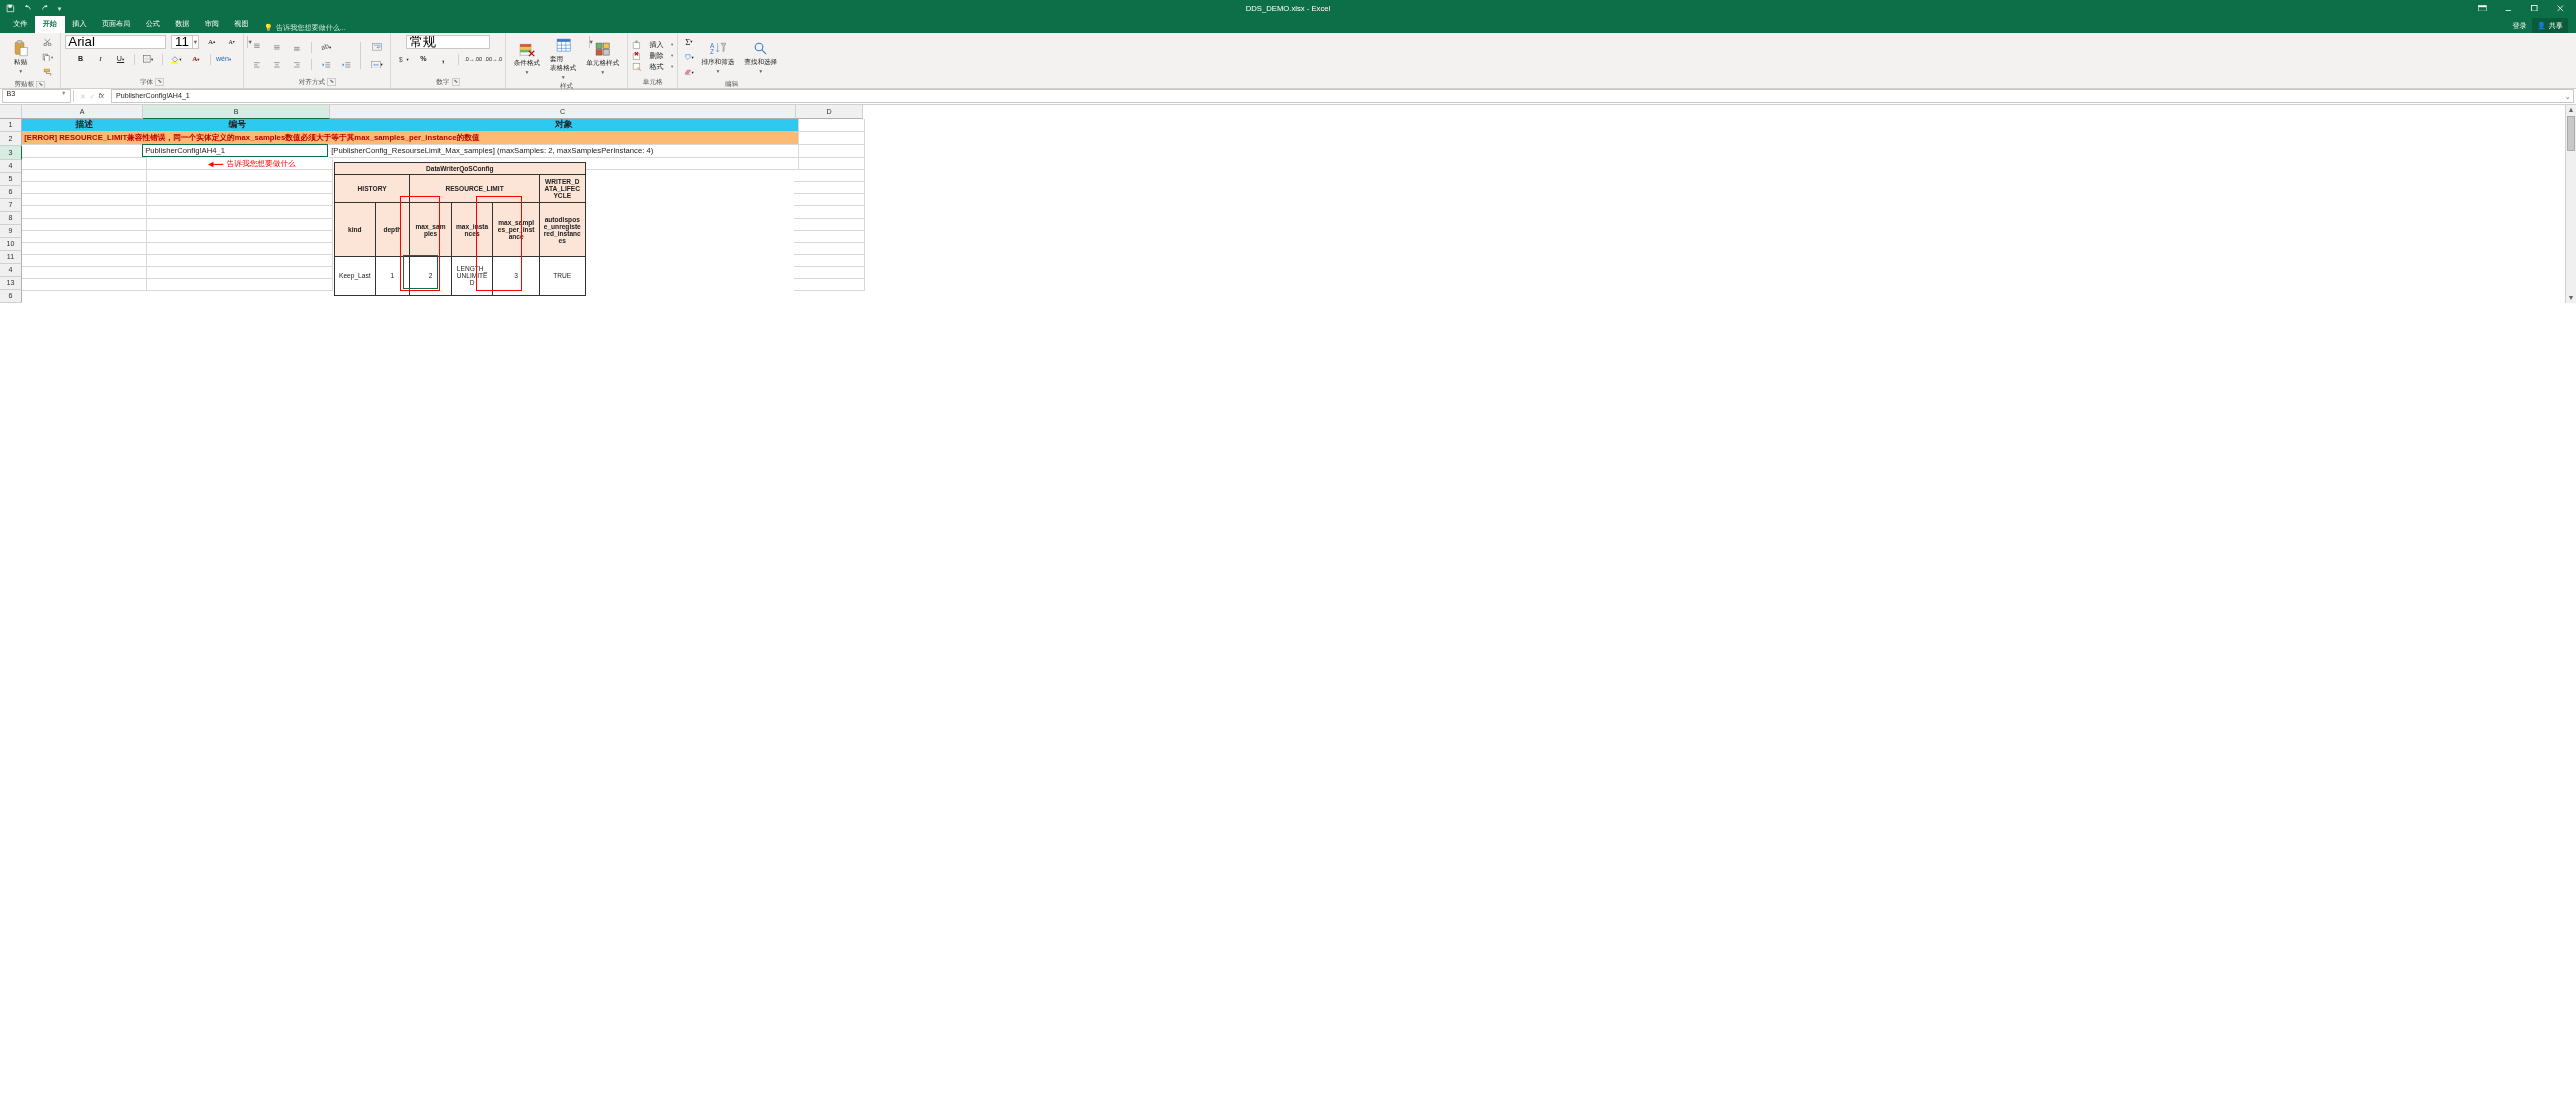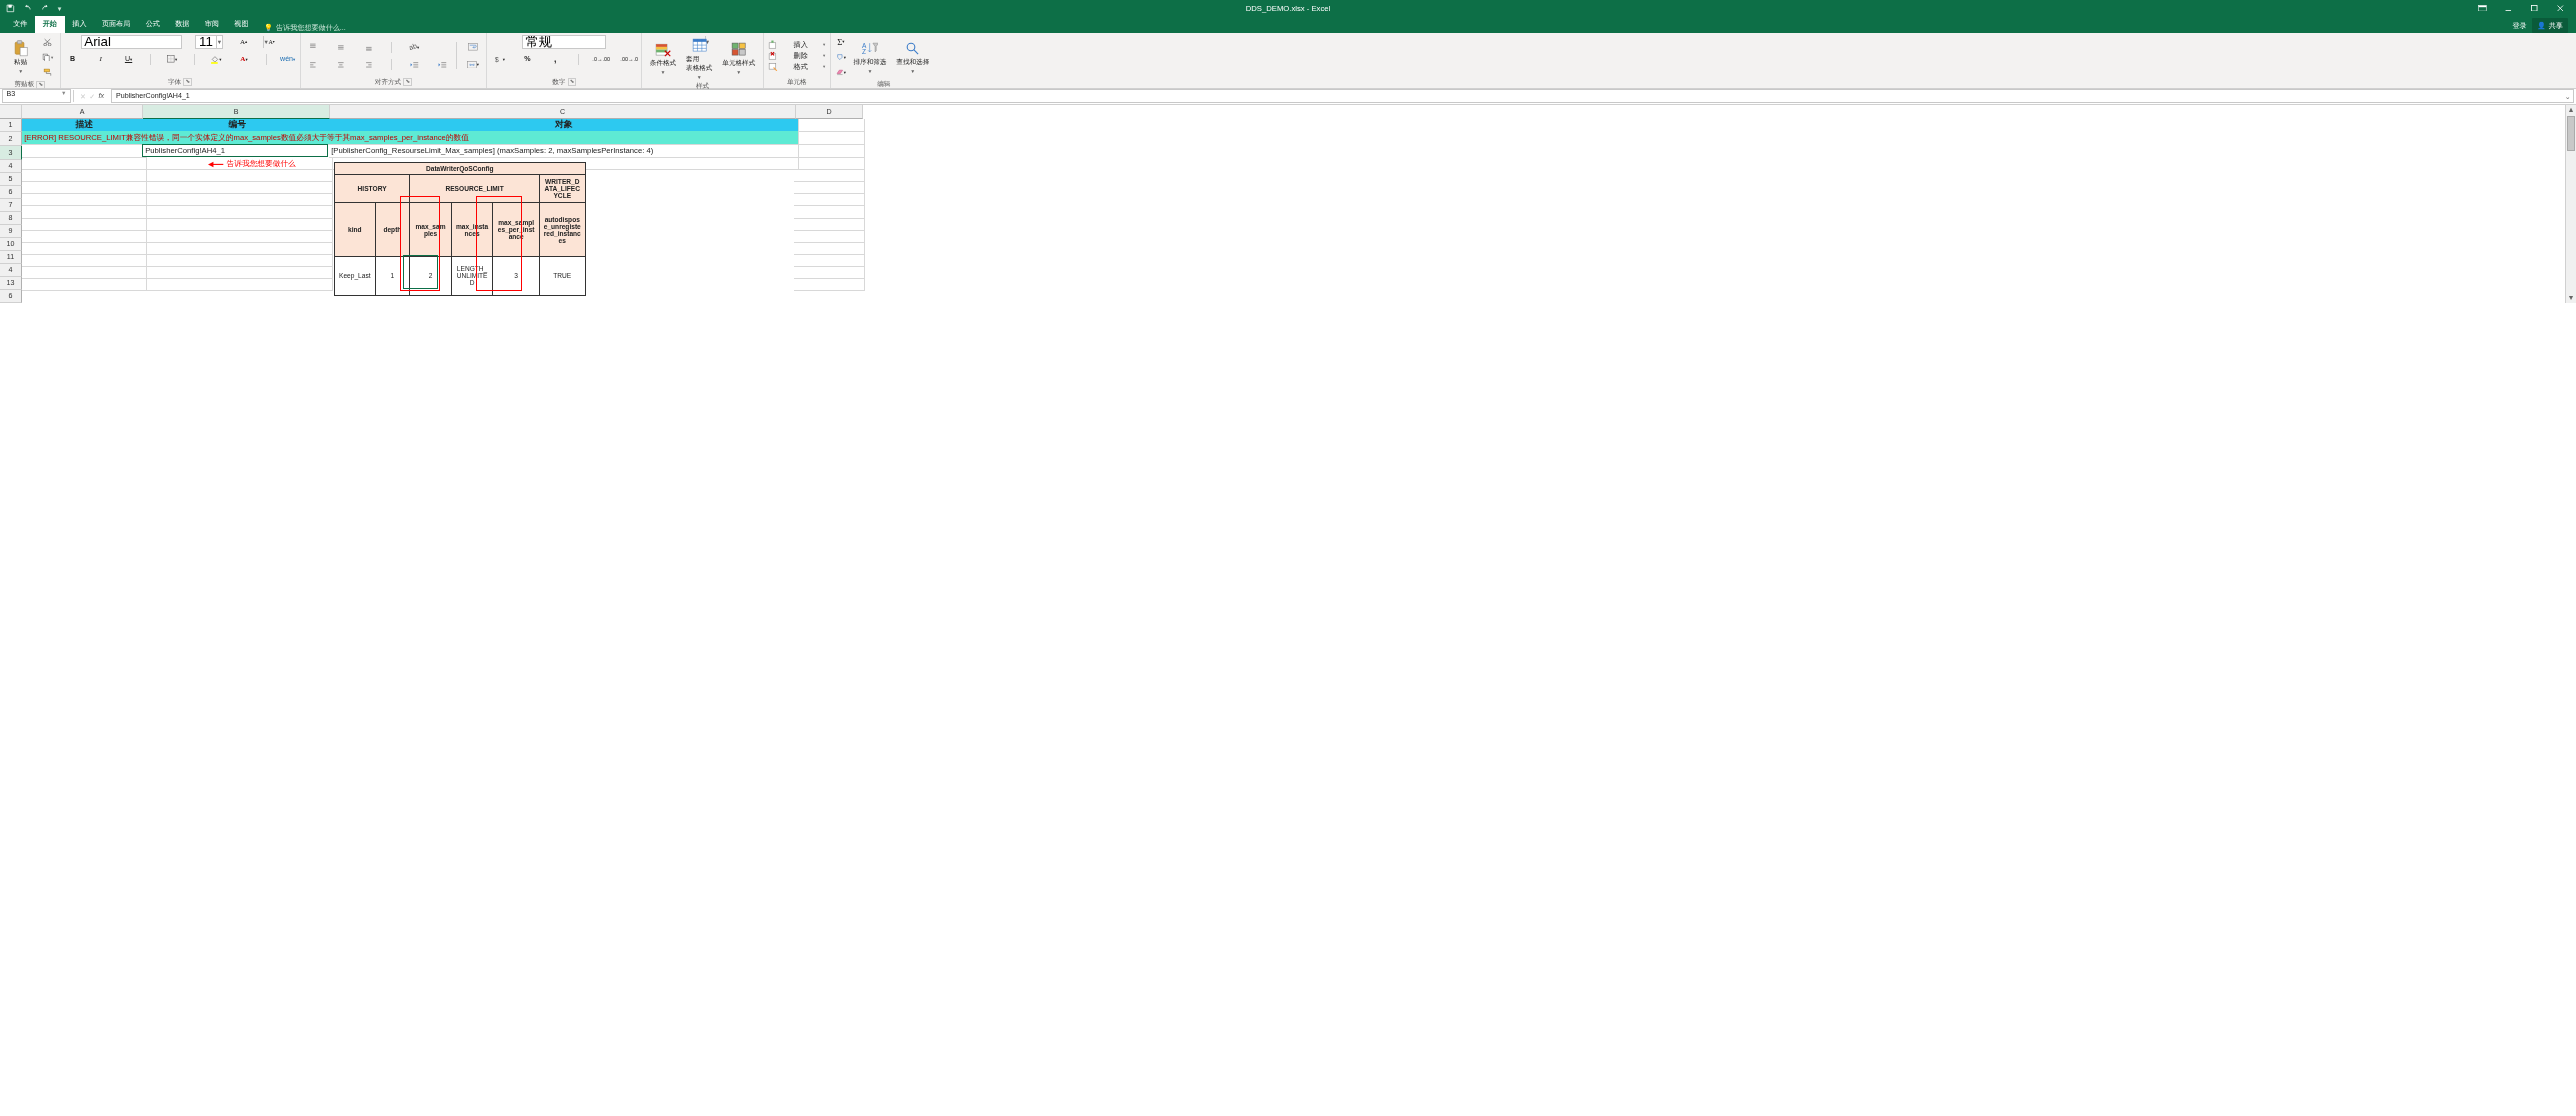--- a/index.html
+++ b/index.html
@@ -18,40 +18,40 @@
   .ribbon-tabs .right .share{background:#0a5b3a;padding:2.2px 5.5px;border-radius:1.1px}
   .ribbon{background:#f3f2f1;border-bottom:0.5px solid #d0d0d0;display:flex;height:55px}
   .group{border-right:0.5px solid #d9d9d9;display:flex;flex-direction:column;padding:2.2px 4.4px 1.1px;position:relative}
   .group .body{flex:1;display:flex;align-items:center;gap:3.3px}
   .group .label{text-align:center;font-size:6.6px;color:#555;padding-top:1.1px;display:flex;justify-content:center;align-items:center;gap:2.2px}
   .launcher{font-size:5.5px;color:#777;border:0.5px solid #ccc;padding:0 1.1px;line-height:5.5px;cursor:pointer}
   .bigbtn{display:flex;flex-direction:column;align-items:center;gap:1.1px;padding:1.1px 3.3px;cursor:pointer;min-width:26px}
   .bigbtn .ico{width:17.5px;height:17.5px;display:flex;align-items:center;justify-content:center}
   .bigbtn .cap{font-size:6.6px;white-space:nowrap}
   .smallbtn{width:13px;height:12px;display:flex;align-items:center;justify-content:center;border:0.5px solid transparent;cursor:pointer}
-  .row{display:flex;gap:13px;align-items:center}
+  .row{display:flex;gap:5px;align-items:center}
   .col{display:flex;flex-direction:column;gap:1.1px}
   .combo{display:flex;border:0.5px solid #c8c8c8;background:#fff;height:12px;font-size:6.6px}
   .combo input{border:none;outline:none;padding:0 2.2px;background:transparent}
   .combo .dd{width:8.8px;border-left:0.5px solid #c8c8c8;display:flex;align-items:center;justify-content:center;color:#666}
   .namebox-row{background:#fff;border-bottom:0.5px solid #d0d0d0;height:15.3px;display:flex;align-items:center;padding:0 2.2px;gap:2.2px}
   .namebox{border:0.5px solid #c8c8c8;width:60px;height:12px;display:flex;align-items:flex-start;padding:0 3.3px;background:#fff;font-size:7.1px}
   .fx-icons{display:flex;gap:3.3px;color:#888;padding:0 4.4px}
   .formula-bar{flex:1;border:0.5px solid #c8c8c8;height:12px;display:flex;align-items:center;padding:0 4.4px;background:#fff;font-size:7.1px;position:relative}
   .formula-bar .expand{position:absolute;right:2.2px;color:#666}
   .sheet-area{display:flex;background:#fff}
   .corner{width:21px;height:13px;background:#f0f0f0;border-right:0.5px solid #d0d0d0;border-bottom:0.5px solid #b0b0b0}
   .colhdrs{display:flex}
   .colhdr{background:#f0f0f0;border-right:0.5px solid #d0d0d0;border-bottom:0.5px solid #b0b0b0;display:flex;align-items:center;justify-content:center;height:13px;font-size:7.1px;color:#333}
   .rowhdrs{display:flex;flex-direction:column}
   .rowhdr{width:21px;background:#f0f0f0;border-right:0.5px solid #b0b0b0;border-bottom:0.5px solid #d0d0d0;display:flex;align-items:center;justify-content:center;font-size:7.1px;color:#333}
   .grid{position:relative}
   .cell{position:absolute;border-right:0.5px solid #d8d8d8;border-bottom:0.5px solid #d8d8d8;padding:0 2.2px;display:flex;align-items:center;font-size:7.7px;overflow:visible;white-space:nowrap}
   .hdr-cyan{background:#2dc9f0;font-weight:bold;justify-content:center}
-  .row2-cyan{background:#5eead4;color:#c00000;font-weight:normal}
+  .row2-cyan{background:#fdba74;color:#c00000;font-weight:bold}
   .sel{border:1.1px solid #0d6f47;box-sizing:border-box;z-index:3}
   .annot{position:absolute;color:#ff0000;font-size:7.7px;display:flex;align-items:center;gap:2.2px;z-index:5}
   .qos-table{position:absolute;border-collapse:collapse;font-size:6.6px;z-index:4}
   .qos-table td,.qos-table th{border:0.5px solid #333;padding:2.2px 3.3px;text-align:center;background:#fce4d6}
   .qos-table .title{background:#fce4d6;font-weight:bold}
   .qos-table .data td{background:#fff}
   .redbox{position:absolute;border:1.6px solid #ff0000;z-index:6;pointer-events:none}
   .greenbox{position:absolute;border:1.1px solid #0d6f47;z-index:6;pointer-events:none}
   .vscroll{width:10px;background:#f0f0f0;border-left:0.5px solid #d0d0d0;display:flex;flex-direction:column}
   .vscroll .arrow{height:10px;display:flex;align-items:center;justify-content:center;color:#666}

